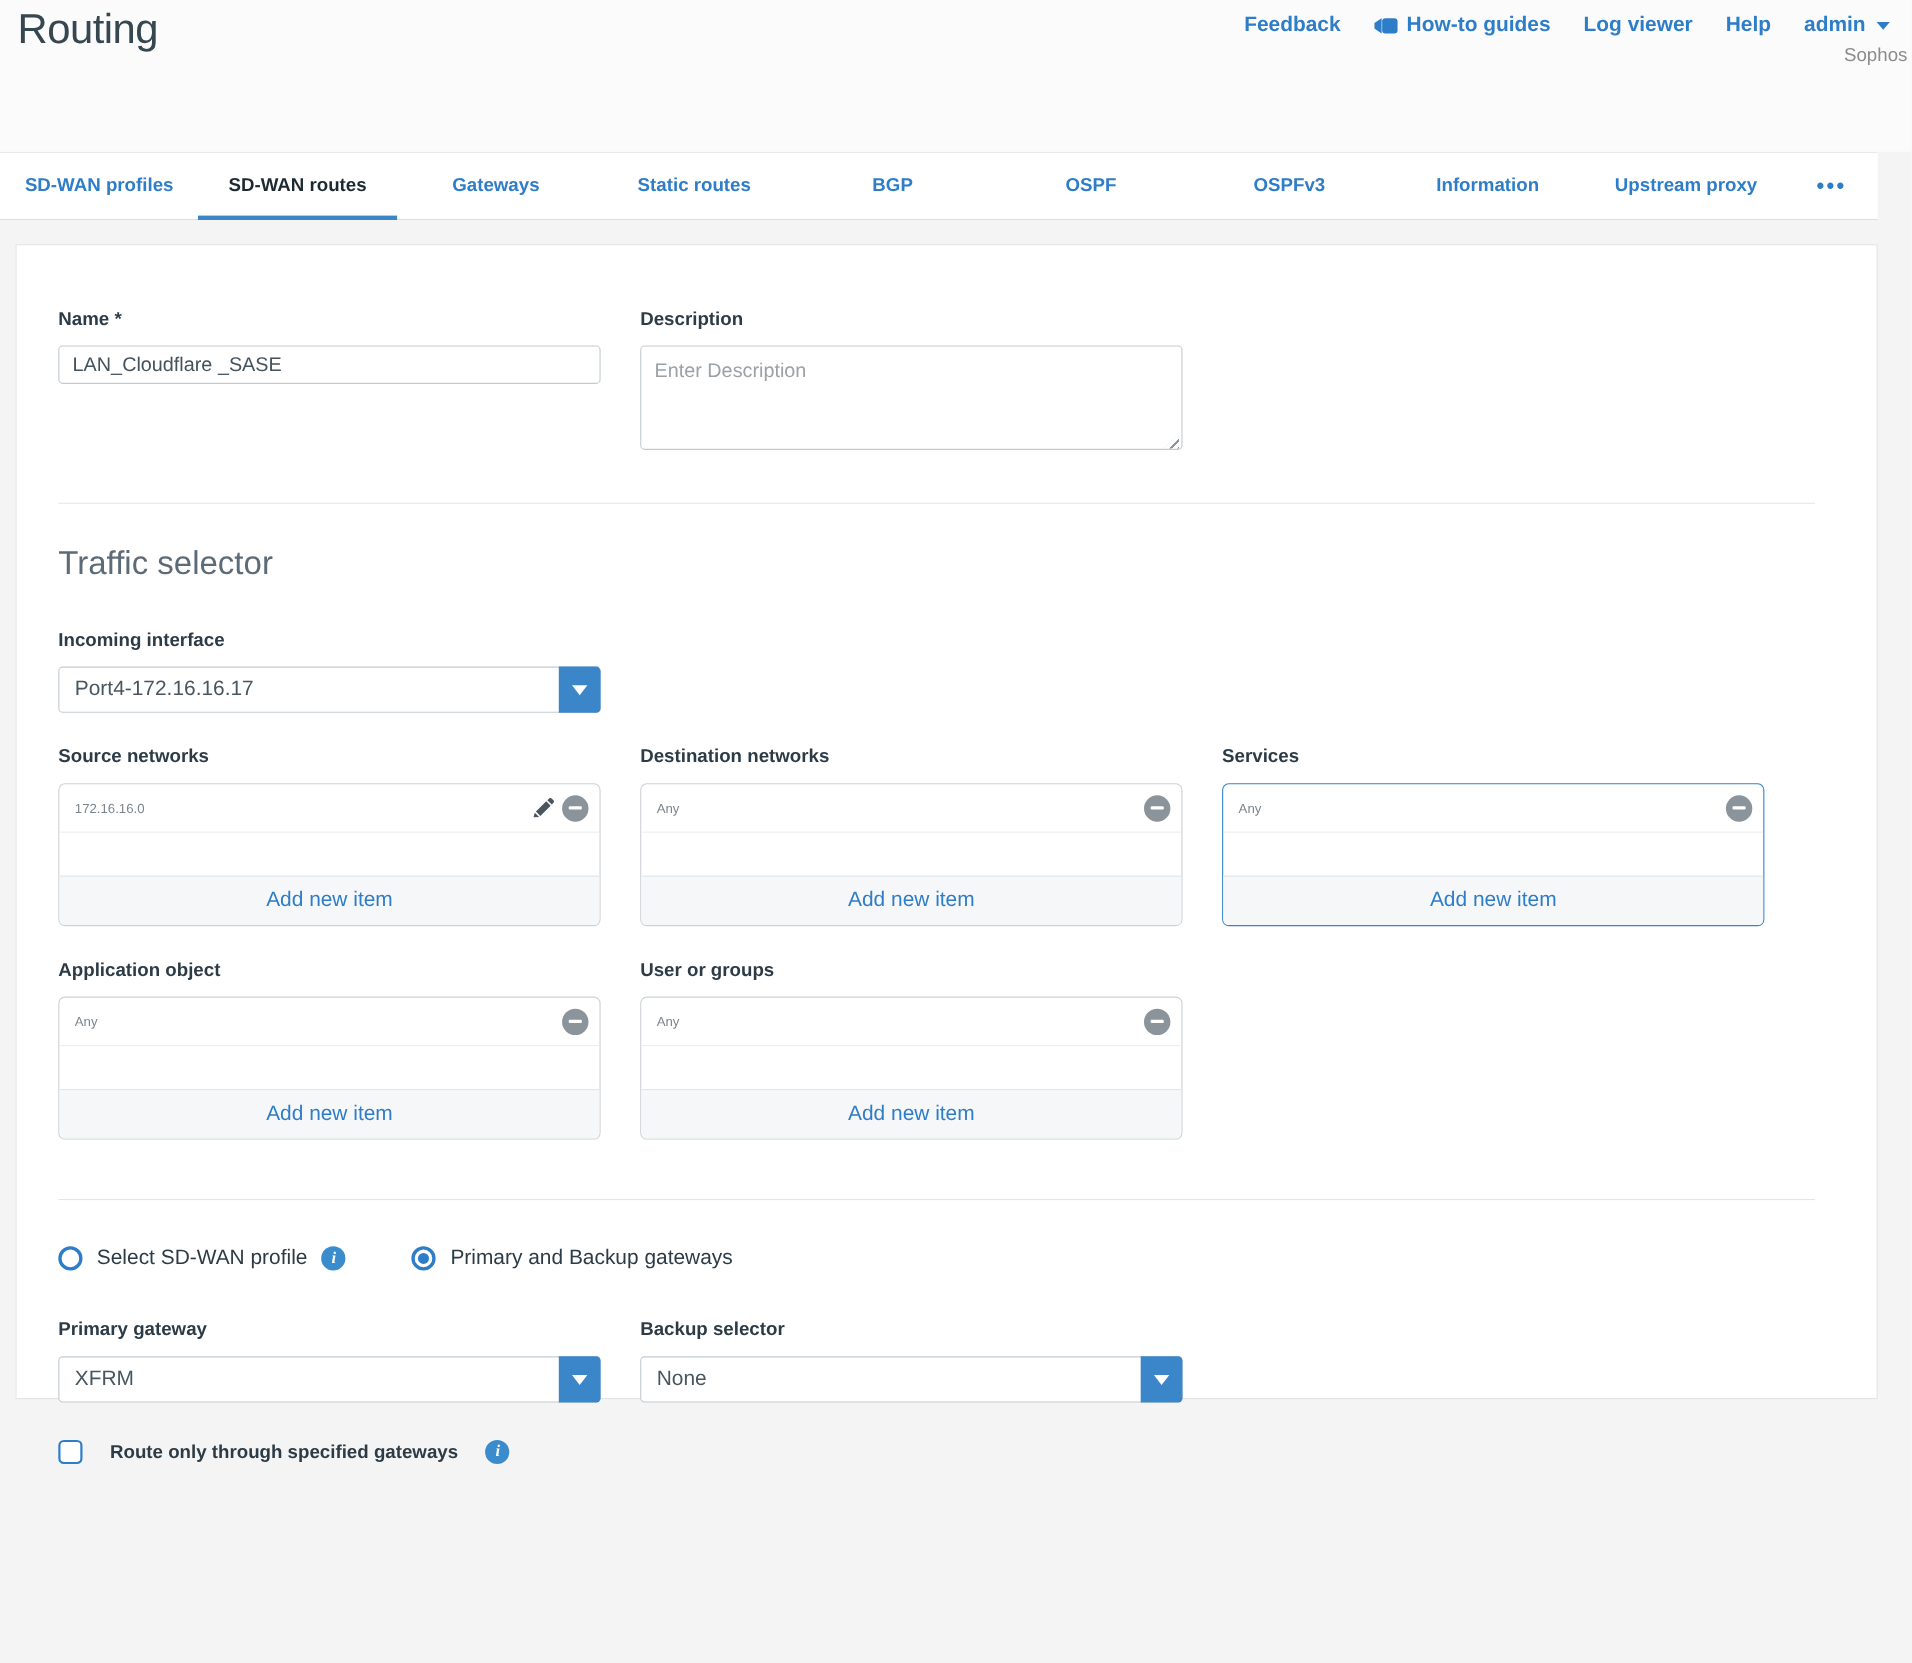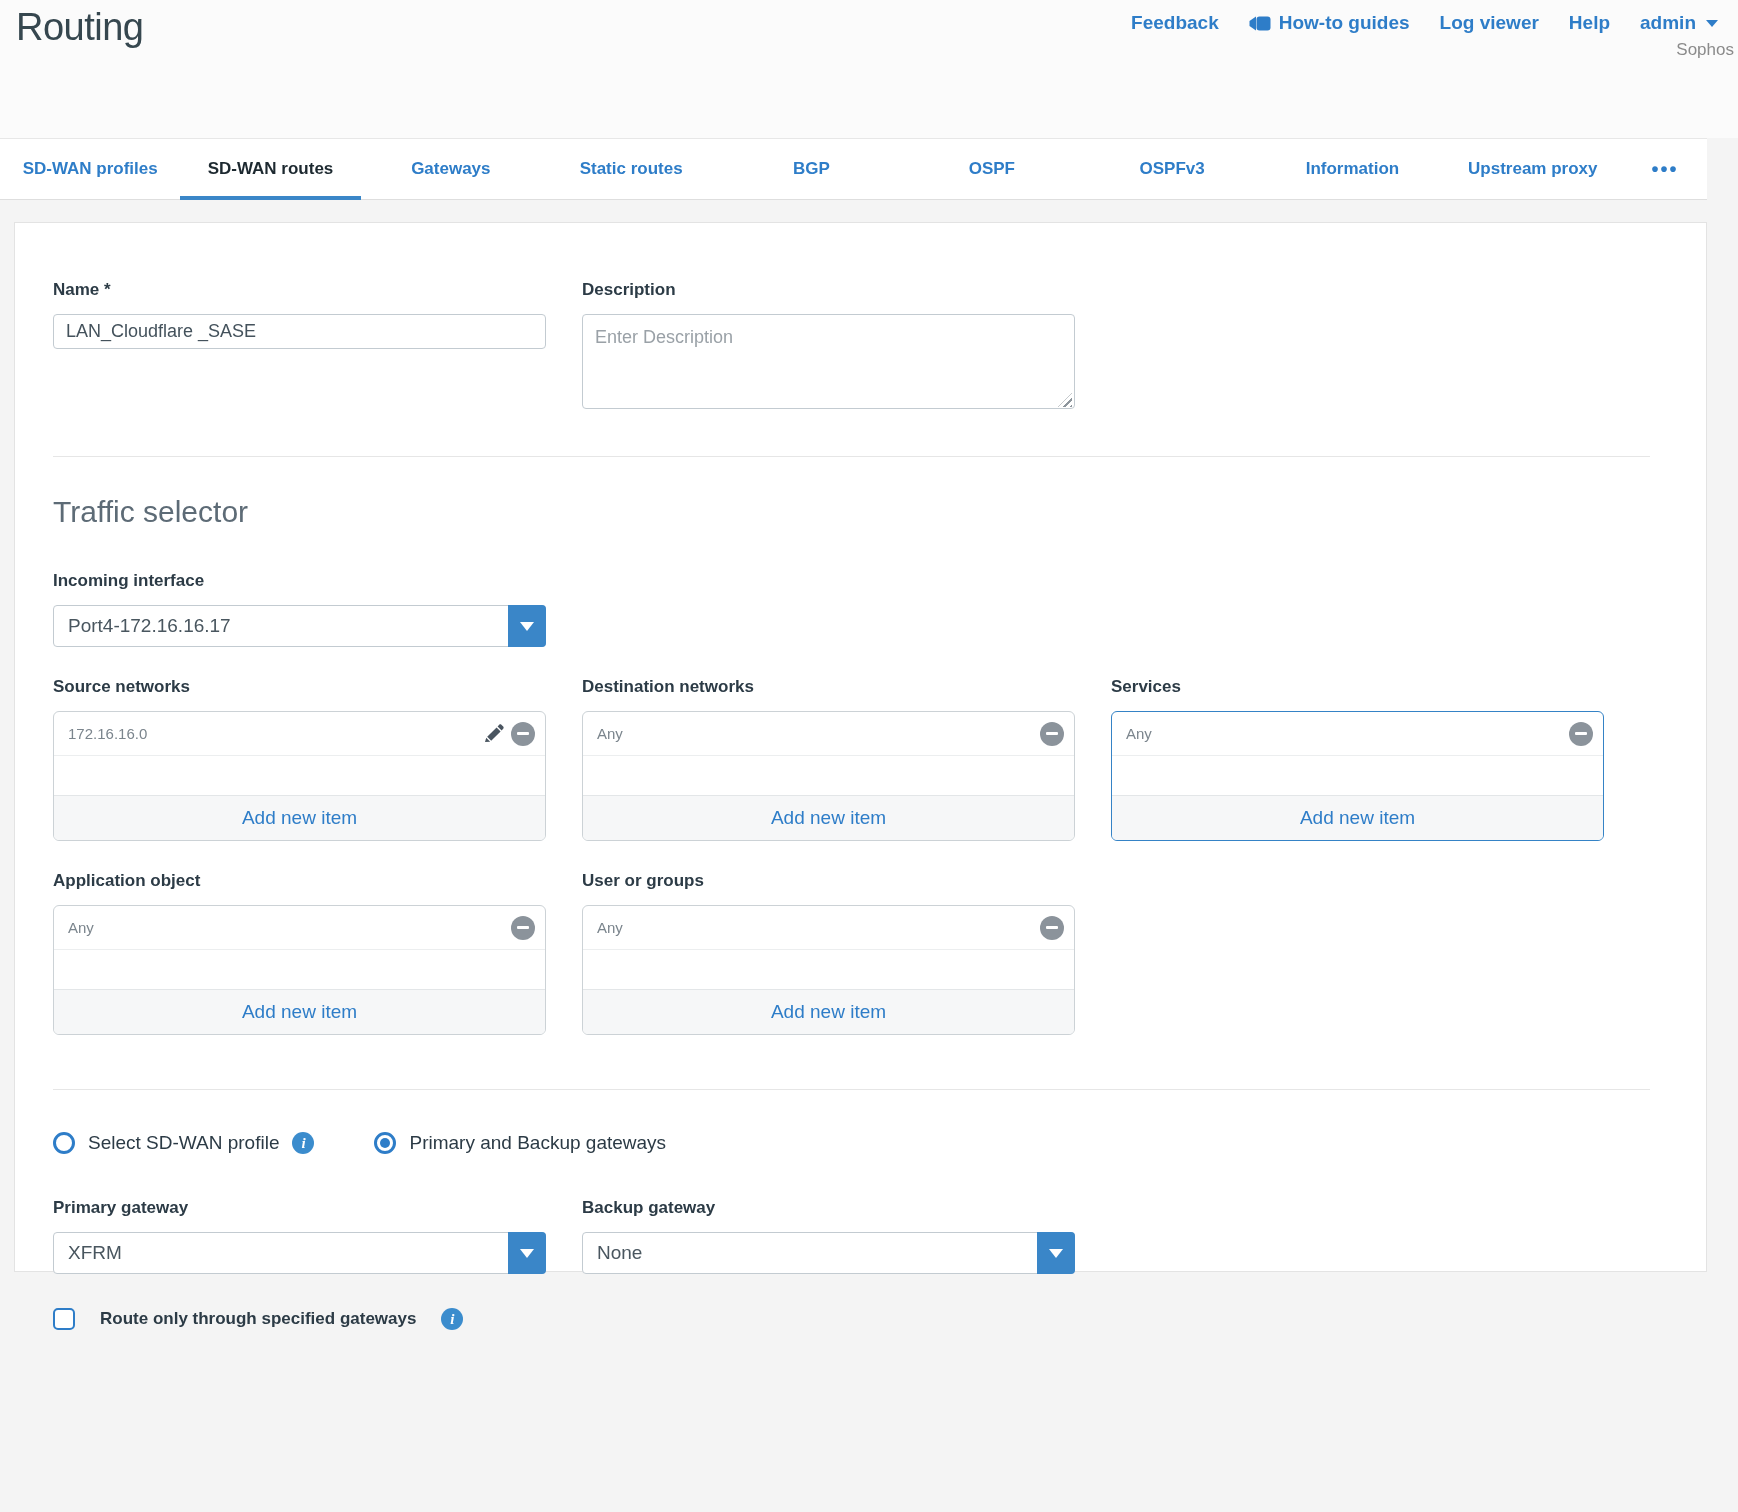--- a/index.html
+++ b/index.html
@@ -99,21 +99,21 @@
   
   .listbox {
     width:493px; height:130px; border:1px solid #ccd2d6; border-radius:6px;
     background:#fff; overflow:hidden; display:flex; flex-direction:column;
   }
   .listbox.focused { border-color:#3583c6; }
   .lb-rows { height:84px; }
   .lb-row {
     display:flex; align-items:center; height:44px;
     padding:0 10px 0 14px; border-bottom:1px solid #eceeef;
-    font-size:15px; color:#7b858d;
+    font-size:12px; color:#7b858d;
   }
   .lb-row-label { flex:1; }
   .lb-icons { display:flex; align-items:center; gap:7px; }
   .icon-minus-circle {
     width:24px; height:24px; border-radius:50%; background:#8b939b;
     display:flex; align-items:center; justify-content:center; cursor:pointer;
   }
   .icon-minus-circle::after { content:""; width:12px; height:3px; background:#fff; border-radius:1px; }
   .icon-pencil { display:inline-block; line-height:0; cursor:pointer; }
   .lb-footer {
@@ -320,21 +320,21 @@
     <div class="col">
       <div class="field-label">Primary gateway</div>
       <div class="dropdown">
         <span class="dropdown-value">XFRM</span>
         <span class="dropdown-btn">
             <span class="tri"></span>
           </span>
       </div>
     </div>
     <div class="col">
-      <div class="field-label">Backup gateway</div>
+      <div class="field-label">Backup selector</div>
       <div class="dropdown">
         <span class="dropdown-value">None</span>
         <span class="dropdown-btn">
             <span class="tri"></span>
           </span>
       </div>
     </div>
   </div>
 
   <div class="checkbox-row">

